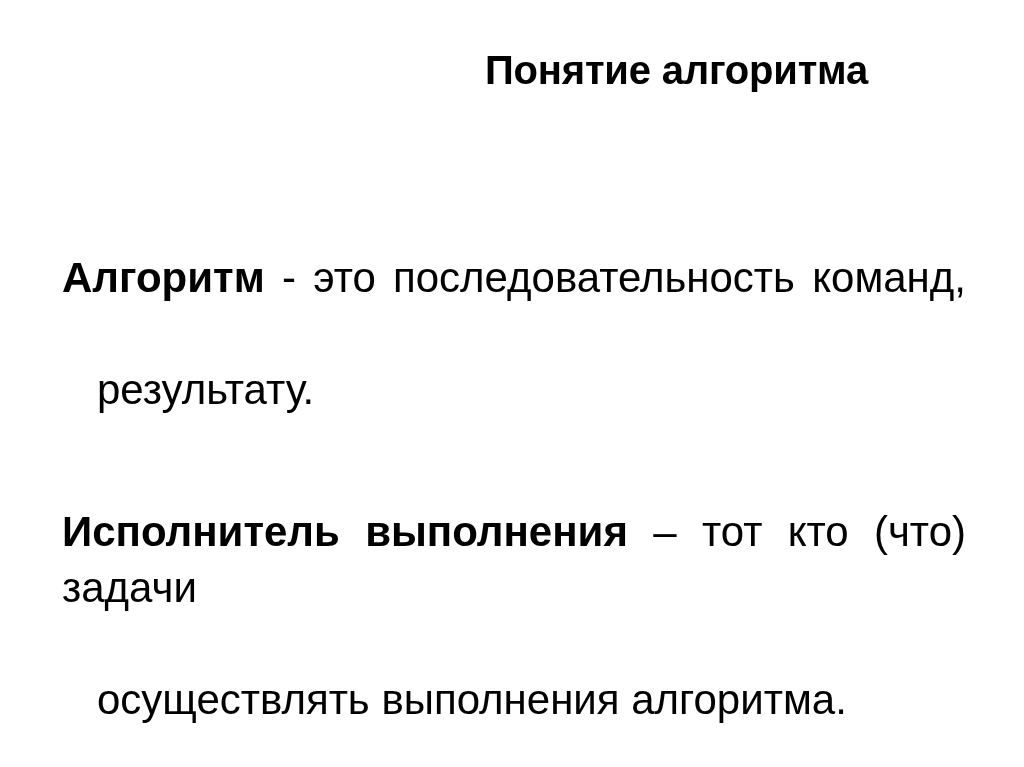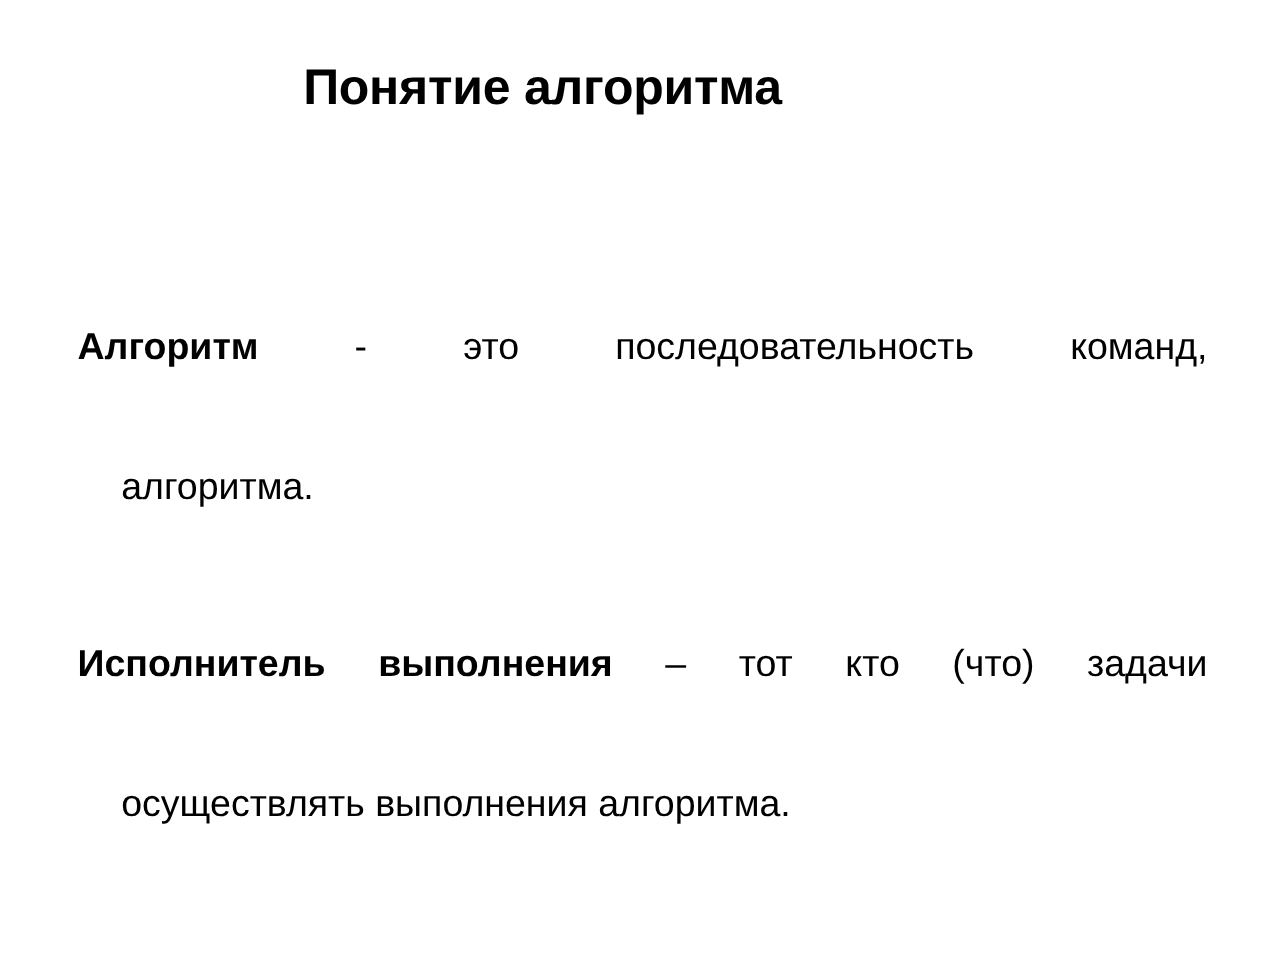--- a/index.html
+++ b/index.html
@@ -23,39 +23,39 @@
     background: #ffffff;
     box-sizing: border-box;
   }
 
   
   .slide-title {
     position: absolute;
     left: 0;
     top: 47px;
     width: 868px;
-    text-align: center;
+    text-align: right;
     font-size: 40px;
     font-weight: bold;
     line-height: 1.18;
     letter-spacing: -0.2px;
     color: #000000;
     white-space: nowrap;
   }
 
   
   .body-block {
     position: absolute;
     left: 62px;
     top: 250px;
     width: 904px;
   }
 
   .para {
-    font-size: 30px;
+    font-size: 42px;
     line-height: 56px;
     text-align: justify;
     text-justify: inter-word;
     color: #000000;
     margin: 0;
     padding-left: 35px;
     text-indent: -35px;
   }
 
   
@@ -93,21 +93,21 @@
 <body>
 
 <div class="slide">
 
   <div class="slide-title">Понятие алгоритма</div>
 
   <div class="body-block">
 
     <div class="para">
       <span class="line first"><span class="lead">Алгоритм</span><span class="reg"> - </span><span class="reg">это последовательность команд,</span></span>
-      <span class="line last"><span class="reg">алгоритма.</span></span>
+      <span class="line last"><span class="reg">результату.</span></span>
     </div>
 
     <div class="para-gap"></div>
 
     <div class="para">
       <span class="line first"><span class="lead">Исполнитель выполнения</span><span class="reg"> – </span><span class="reg">тот кто (что) задачи</span></span>
       <span class="line last"><span class="reg">осуществлять выполнения алгоритма.</span></span>
     </div>
 
   </div>

